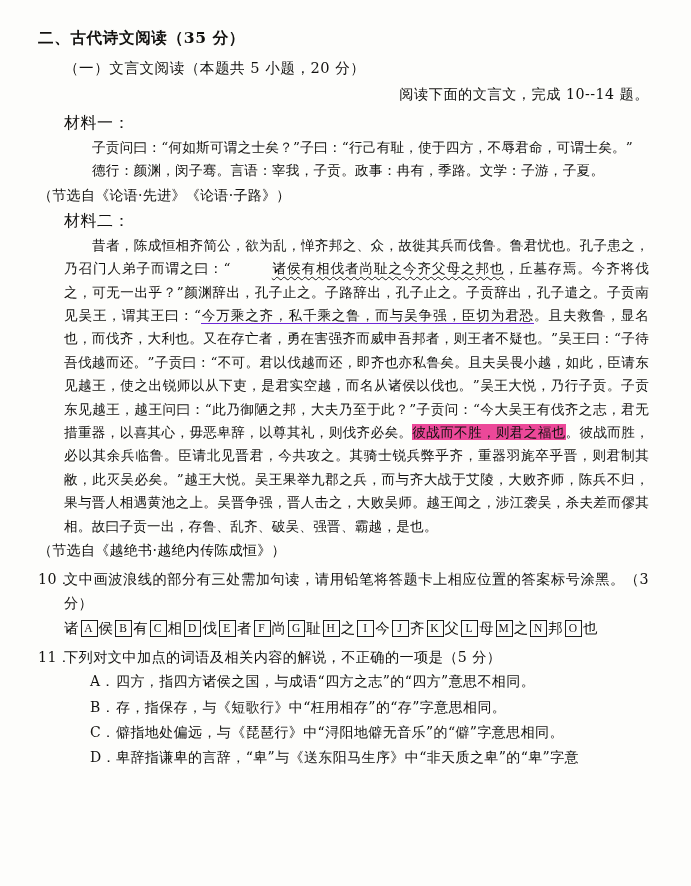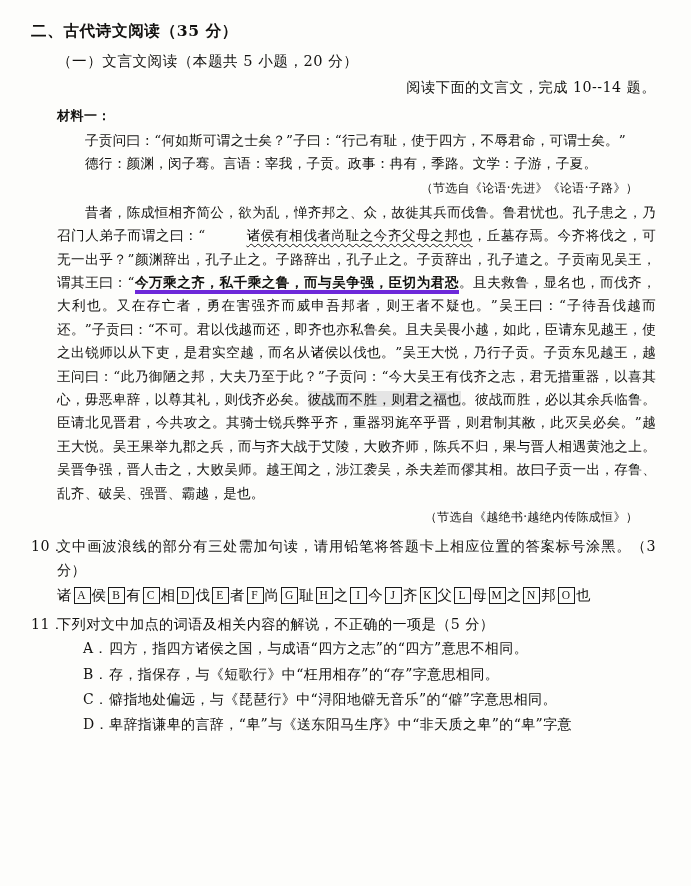--- a/index.html
+++ b/index.html
@@ -11,21 +11,21 @@
     width: 691px;
     height: 886px;
     font-family: "DejaVu Serif", "Liberation Serif", serif;
     color: #12110f;
     overflow: hidden;
   }
   .page {
     position: relative;
     width: 691px;
     height: 886px;
-    padding: 9px;
+    padding: 16px;
     box-sizing: border-box;
     background: #fdfdfb;
   }
   .inner {
     padding: 8px 26px 0 22px;
   }
   .sec-title {
     font-size: 15.6px;
     font-weight: bold;
     line-height: 28px;
@@ -39,57 +39,56 @@
     padding-left: 26px;
   }
   .instr {
     font-size: 14.2px;
     line-height: 27px;
     letter-spacing: 0.5px;
     padding-left: 26px;
     text-align: right;
   }
   .mat-label {
-    font-size: 13px;
+    font-size: 16px;
     line-height: 26px;
     letter-spacing: 0.5px;
     padding-left: 26px;
-    font-weight: 700;
+    font-weight: 400;
   }
   .body-p {
     font-size: 13.6px;
     line-height: 23.4px;
     letter-spacing: 0.25px;
     padding-left: 26px;
     text-align: justify;
     text-justify: inter-ideograph;
   }
   .body-p.indent {
     text-indent: 28px;
   }
   .src {
-    font-size: 12px;
+    font-size: 14px;
     line-height: 25px;
     letter-spacing: 0.3px;
-    text-align: right;
+    text-align: left;
     padding-right: 18px;
   }
   .wave {
     text-decoration: underline;
     text-decoration-style: wavy;
     text-decoration-thickness: 1px;
     text-underline-offset: 3px;
     margin-left: 41px;
   }
   .ul {
-    border-bottom: 4px solid #6d28d9;
-    font-weight: bold;
+    border-bottom: 1px solid #6d28d9;
   }
   .hl {
-    background: #e5e5e5;
+    background: #ec4899;
   }
   
   .q-row {
     display: flex;
     align-items: flex-start;
     font-size: 14.2px;
     line-height: 24px;
     letter-spacing: 0.4px;
     margin-top: 4px;
   }
@@ -160,20 +159,21 @@
 
     <div class="sp2"></div>
 
     <div class="mat-label">材料一：</div>
 
     <div class="body-p indent">子贡问曰：“何如斯可谓之士矣？”子曰：“行己有耻，使于四方，不辱君命，可谓士矣。”</div>
     <div class="body-p indent">德行：颜渊，闵子骞。言语：宰我，子贡。政事：冉有，季路。文学：子游，子夏。</div>
 
     <div class="src">（节选自《论语·先进》《论语·子路》）</div>
 
+    <div class="mat-label">材料二：</div>
 
     <div class="body-p indent">昔者，陈成恒相齐简公，欲为乱，惮齐邦之、众，故徙其兵而伐鲁。鲁君忧也。孔子患之，乃召门人弟子而谓之曰：“<span class="wave">诸侯有相伐者尚耻之今齐父母之邦也</span>，丘墓存焉。今齐将伐之，可无一出乎？”颜渊辞出，孔子止之。子路辞出，孔子止之。子贡辞出，孔子遣之。子贡南见吴王，谓其王曰：“<span class="ul">今万乘之齐，私千乘之鲁，而与吴争强，臣切为君恐</span>。且夫救鲁，显名也，而伐齐，大利也。又在存亡者，勇在害强齐而威申吾邦者，则王者不疑也。”吴王曰：“子待吾伐越而还。”子贡曰：“不可。君以伐越而还，即齐也亦私鲁矣。且夫吴畏小越，如此，臣请东见越王，使之出锐师以从下吏，是君实空越，而名从诸侯以伐也。”吴王大悦，乃行子贡。子贡东见越王，越王问曰：“此乃御陋之邦，大夫乃至于此？”子贡问：“今大吴王有伐齐之志，君无措重器，以喜其心，毋恶卑辞，以尊其礼，则伐齐必矣。<span class="hl">彼战而不胜，则君之福也</span>。彼战而胜，必以其余兵临鲁。臣请北见晋君，今共攻之。其骑士锐兵弊乎齐，重器羽旄卒乎晋，则君制其敝，此灭吴必矣。”越王大悦。吴王果举九郡之兵，而与齐大战于艾陵，大败齐师，陈兵不归，果与晋人相遇黄池之上。吴晋争强，晋人击之，大败吴师。越王闻之，涉江袭吴，杀夫差而僇其相。故曰子贡一出，存鲁、乱齐、破吴、强晋、霸越，是也。</div>
 
     <div class="src">（节选自《越绝书·越绝内传陈成恒》）</div>
 
     <div class="q-row">
       <div class="q-num">10．</div>
       <div class="q-text">文中画波浪线的部分有三处需加句读，请用铅笔将答题卡上相应位置的答案标号涂黑。（3 分）</div>
     </div>
 

